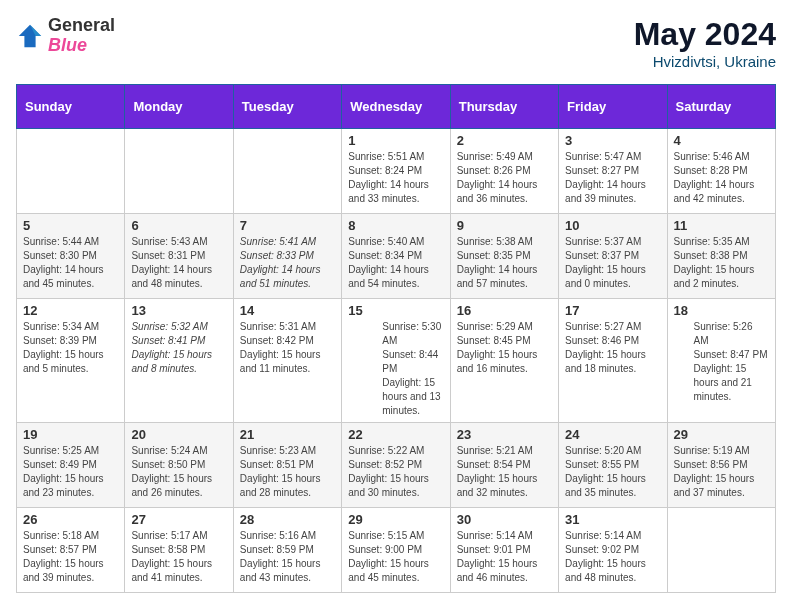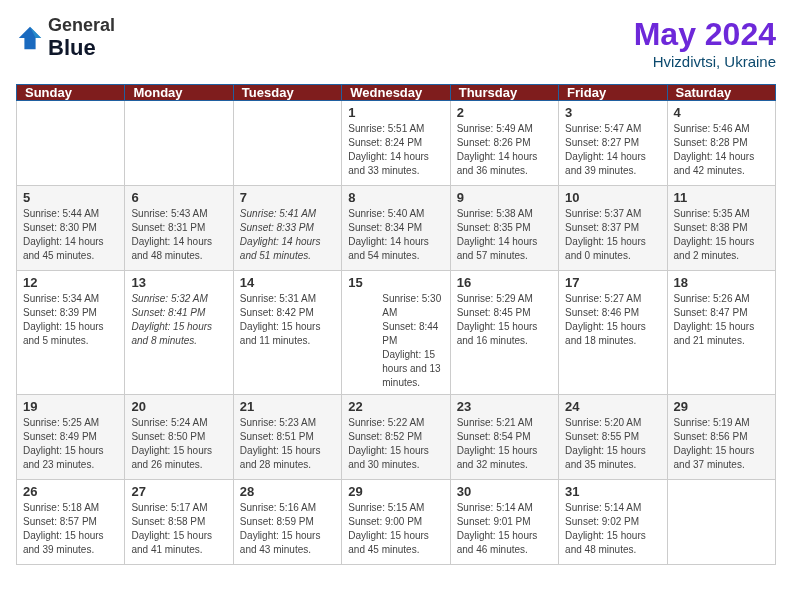--- a/index.html
+++ b/index.html
@@ -25,51 +25,52 @@
       display: flex;
       flex-direction: column;
       line-height: 1.1;
     }
     .logo-general {
       font-size: 18px;
       font-weight: bold;
       color: #333;
     }
     .logo-blue {
-      font-size: 22px;
-      font-weight: bold;
-      color: #0f172a;
+      font-size: 18px;
+      font-weight: bold;
+      color: #ec4899;
+      font-style: italic;
     }
     .logo-icon {
       width: 28px;
       height: 28px;
     }
     .title-block {
       text-align: right;
     }
     .title-month {
       font-size: 32px;
       font-weight: bold;
-      color: #6d28d9;
+      color: #0f172a;
     }
     .title-location {
       font-size: 15px;
       color: #0c4a6e;
     }
     .calendar {
       width: 100%;
       border-collapse: collapse;
       border: 1px solid #ccc;
     }
     .calendar th {
-      background: #7f1d1d;
+      background: #6d28d9;
       color: #fff;
       font-size: 13px;
       font-weight: bold;
-      padding: 0 8px;
+      padding: 14px 8px;
       text-align: left;
       border: 1px solid #2060a0;
     }
     .calendar td {
       vertical-align: top;
       border: 1px solid #ccc;
       padding: 4px 6px;
       width: 108px;
       min-height: 85px;
       height: 85px;
@@ -235,21 +236,21 @@
 Daylight: 15 hours and 16 minutes.</div>
         </td>
         <td>
           <span class="day-number">17</span>
           <div class="day-info" style="white-space: pre-line;">Sunrise: 5:27 AM
 Sunset: 8:46 PM
 Daylight: 15 hours and 18 minutes.</div>
         </td>
         <td>
           <span class="day-number">18</span>
-          <div class="day-info" style="white-space: pre-line;">Sunrise: 5:26 AM
+          <div class="day-info" style="white-space: pre-line; margin-left: 20px;">Sunrise: 5:26 AM
 Sunset: 8:47 PM
 Daylight: 15 hours and 21 minutes.</div>
         </td>
       </tr>
       <tr>
         <td>
           <span class="day-number">19</span>
           <div class="day-info" style="white-space: pre-line;">Sunrise: 5:25 AM
 Sunset: 8:49 PM
 Daylight: 15 hours and 23 minutes.</div>

